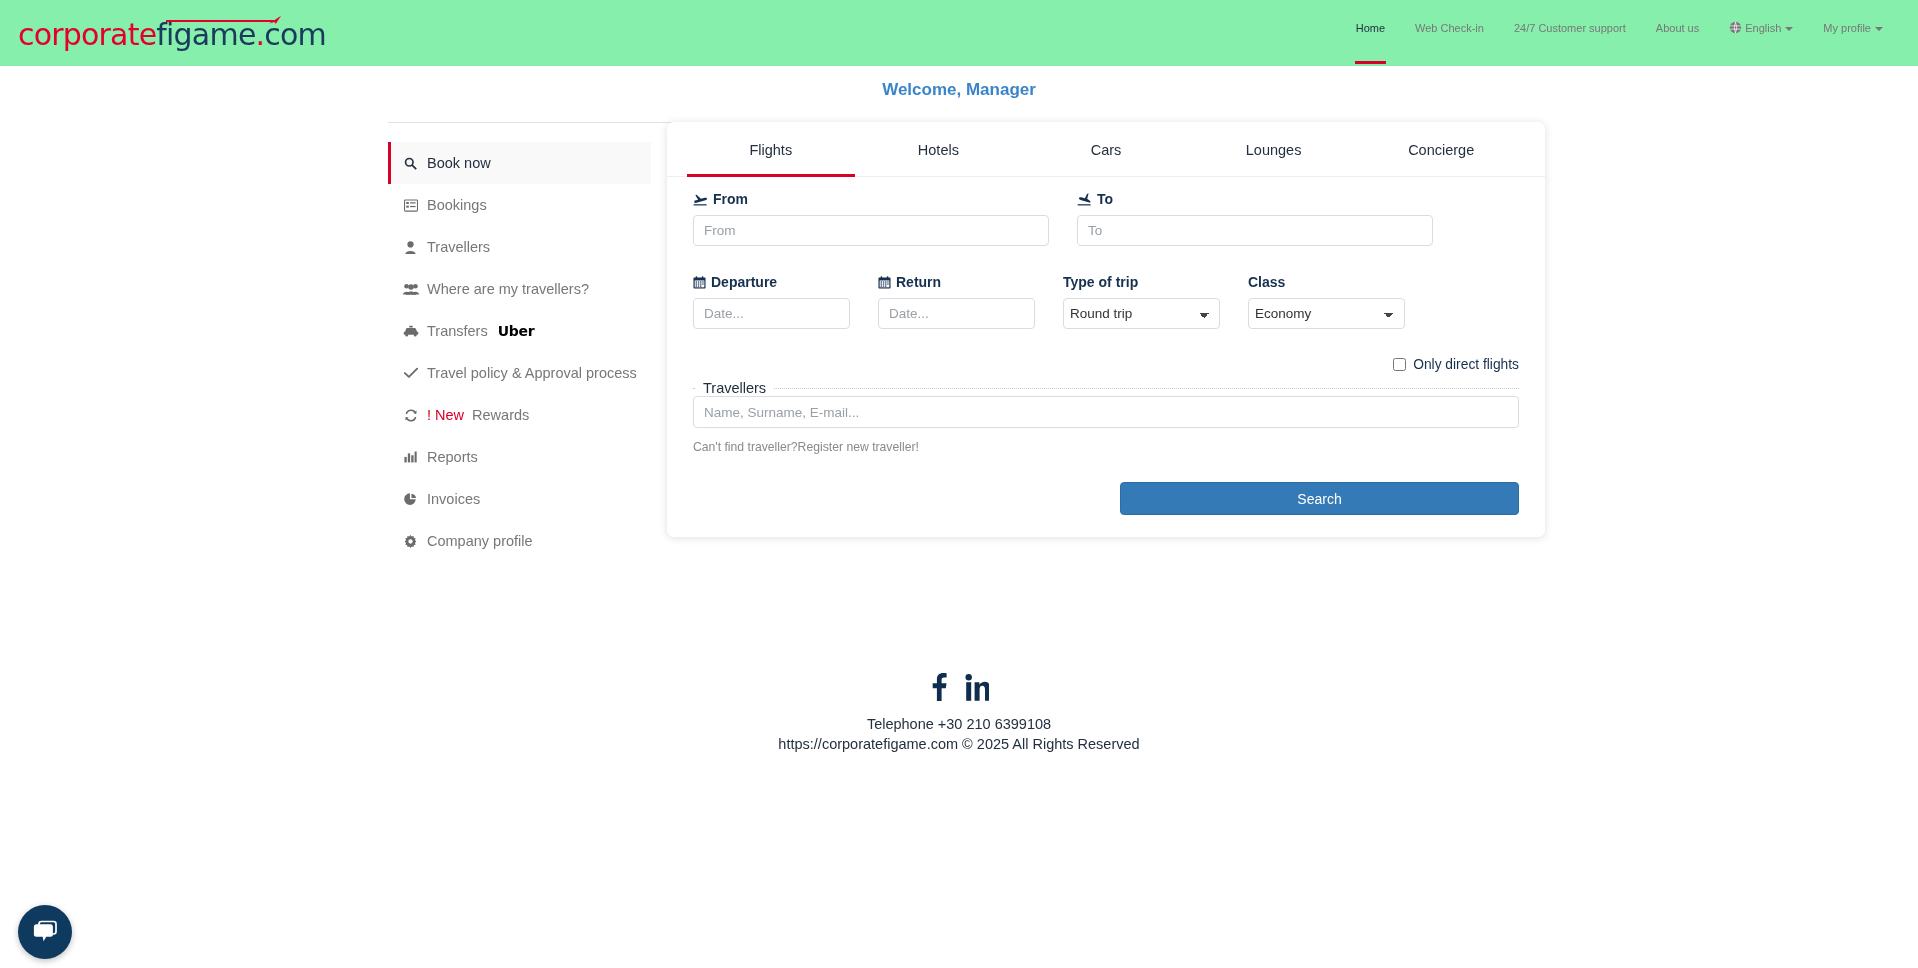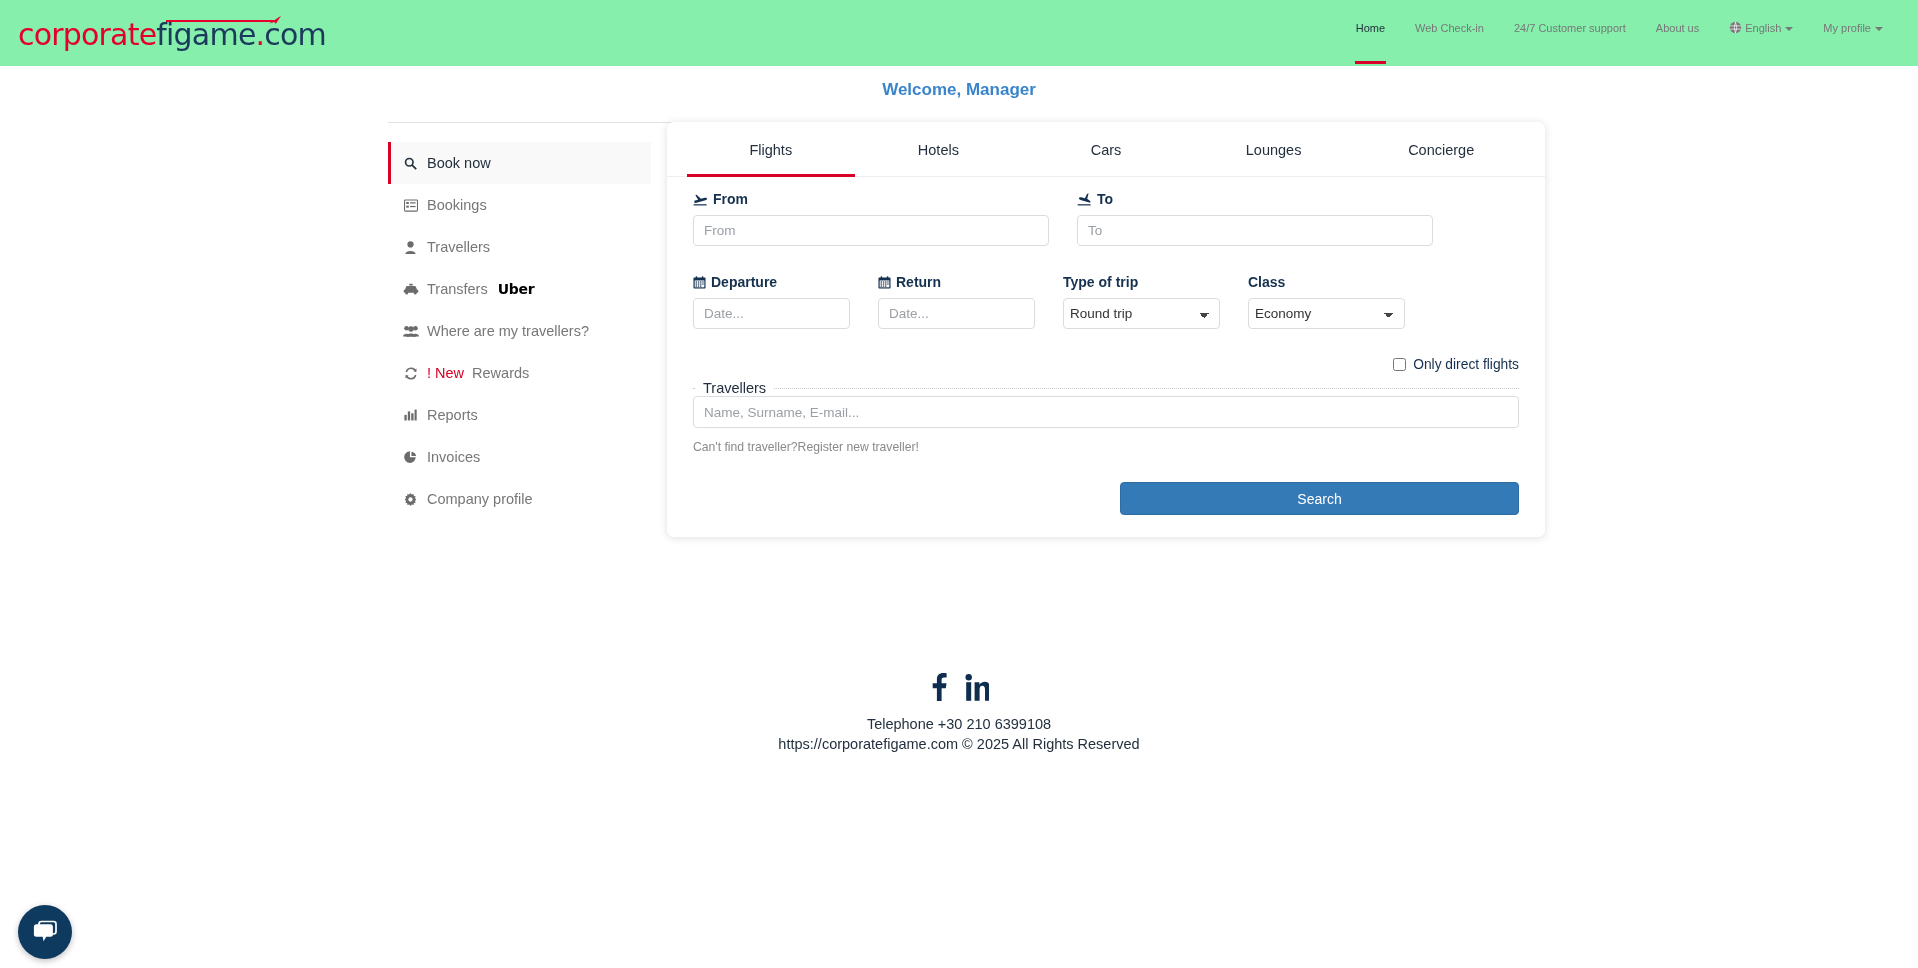--- a/index.html
+++ b/index.html
@@ -414,45 +414,53 @@
             <circle cx="6" cy="3.6" r="3.4" fill="currentColor"></circle>
             <path d="M0.4 14 C0.4 9.6 11.6 9.6 11.6 14 Z" fill="currentColor"></path>
           </svg>
       </span>
       <span class="side-label">Travellers</span>
     </div>
 
     <div class="side-item">
       <span class="side-icon">
         <svg width="16" height="12" viewBox="0 0 18 13">
-            <path d="M2 8 L3.4 4.2 C3.7 3.3 4.4 3 5.2 3 H12.8 C13.6 3 14.3 3.3 14.6 4.2 L16 8 Z" fill="currentColor"></path>
-            <rect x="0.8" y="7.4" width="16.4" height="3.4" rx="1.1" fill="currentColor"></rect>
-            <circle cx="4.2" cy="11" r="1.7" fill="currentColor"></circle>
-            <circle cx="13.8" cy="11" r="1.7" fill="currentColor"></circle>
-            <rect x="7" y="0.6" width="4" height="2" rx="0.6" fill="currentColor"></rect>
-          </svg>
-      </span>
-      <span class="side-label">Transfers</span>
-        <span class="uber-mark">Uber</span>
-    </div>
-
-    <div class="side-item">
-      <span class="side-icon">
-        <svg width="16" height="12" viewBox="0 0 18 13">
             <circle cx="4" cy="3.4" r="2.6" fill="currentColor"></circle>
             <circle cx="14" cy="3.4" r="2.6" fill="currentColor"></circle>
             <circle cx="9" cy="4.2" r="3.1" fill="currentColor"></circle>
             <path d="M0 12.6 C0 8.6 8 8.6 8 12.6 Z" fill="currentColor"></path>
             <path d="M10 12.6 C10 8.6 18 8.6 18 12.6 Z" fill="currentColor"></path>
             <path d="M3.2 13 C3.2 8.2 14.8 8.2 14.8 13 Z" fill="currentColor"></path>
           </svg>
       </span>
       <span class="side-label">Where are my travellers?</span>
     </div>
 
+    <div class="side-item">
+      <span class="side-icon">
+        <svg width="16" height="12" viewBox="0 0 18 13">
+            <path d="M2 8 L3.4 4.2 C3.7 3.3 4.4 3 5.2 3 H12.8 C13.6 3 14.3 3.3 14.6 4.2 L16 8 Z" fill="currentColor"></path>
+            <rect x="0.8" y="7.4" width="16.4" height="3.4" rx="1.1" fill="currentColor"></rect>
+            <circle cx="4.2" cy="11" r="1.7" fill="currentColor"></circle>
+            <circle cx="13.8" cy="11" r="1.7" fill="currentColor"></circle>
+            <rect x="7" y="0.6" width="4" height="2" rx="0.6" fill="currentColor"></rect>
+          </svg>
+      </span>
+      <span class="side-label">Transfers</span>
+        <span class="uber-mark">Uber</span>
+    </div>
+
+    <div class="side-item">
+      <span class="side-icon">
+        <svg width="14" height="12" viewBox="0 0 16 13">
+            <path d="M1 6.6 L5.6 11 L15 1.6" fill="none" stroke="currentColor" stroke-width="2.1" stroke-linecap="round" stroke-linejoin="round"></path>
+          </svg>
+      </span>
+      <span class="side-label">Travel policy &amp; Approval process</span>
+    </div>
 
     <div class="side-item">
       <span class="side-icon">
         <svg width="14" height="13" viewBox="0 0 16 14">
             <path d="M13.4 4.6 A5.6 5.6 0 0 0 2.7 5.3" fill="none" stroke="currentColor" stroke-width="1.8"></path>
             <path d="M2.6 9.3 A5.6 5.6 0 0 0 13.3 8.7" fill="none" stroke="currentColor" stroke-width="1.8"></path>
             <path d="M14.4 1.4 L14 5.2 L10.6 4.2 Z" fill="currentColor"></path>
             <path d="M1.5 12.5 L1.9 8.8 L5.4 9.7 Z" fill="currentColor"></path>
           </svg>
       </span>

